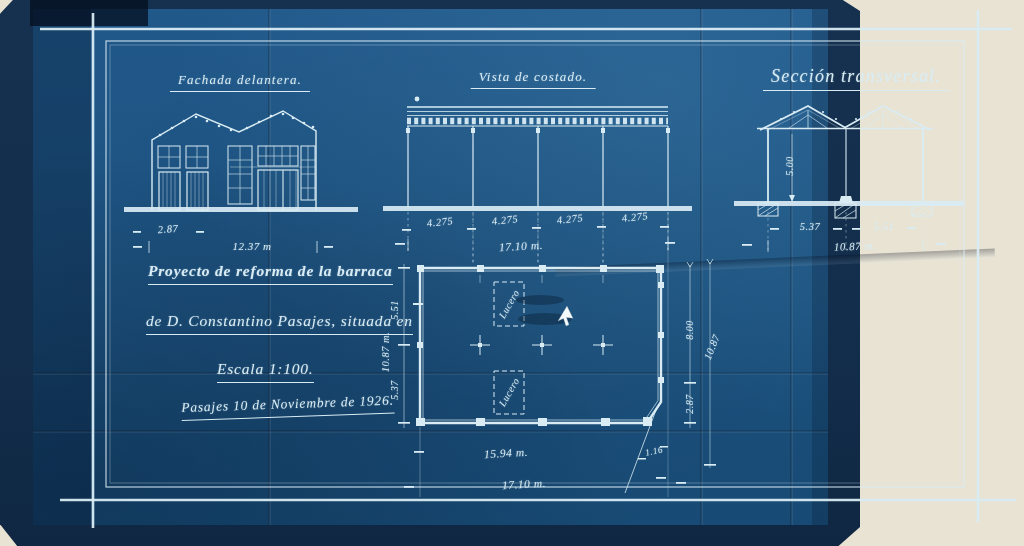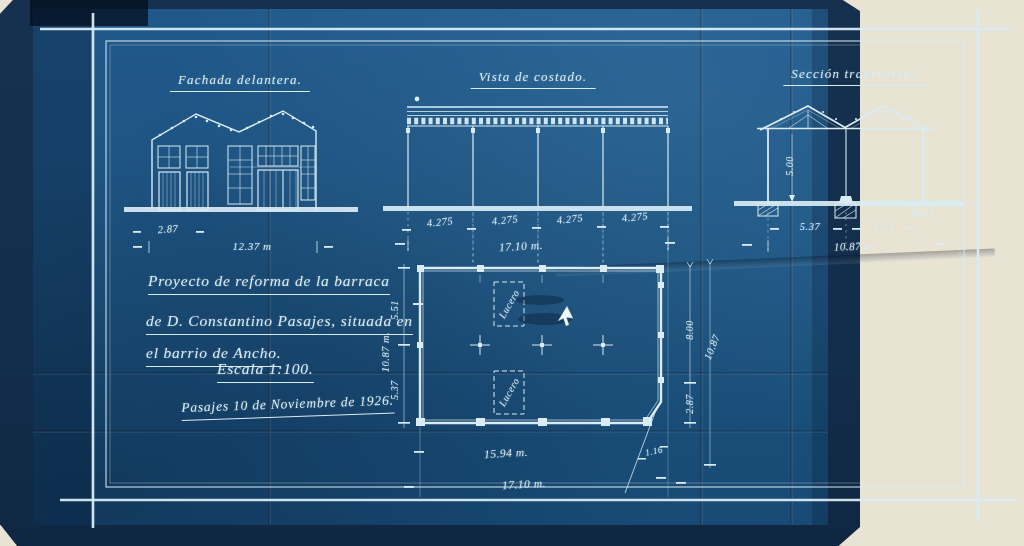--- a/index.html
+++ b/index.html
@@ -234,21 +234,21 @@
         <rect class="f" x="660" y="446" width="8" height="1.5"></rect>
       <ellipse class="smudge" cx="540" cy="300" rx="24" ry="5"></ellipse>
       <ellipse class="smudge" cx="545" cy="319" rx="27" ry="6"></ellipse>
     </g>
 
     <path class="cursor" d="M567,306 l-9,15 5.5,-2.5 2.5,7.5 3,-1.2 -2.5,-7.3 6.5,0.8 z"></path>
   </svg>
 
   <div class="hand vtitle" style="left:240px;top:72px;font-size:13px;">Fachada delantera.</div>
   <div class="hand vtitle" style="left:533px;top:69px;font-size:13px;text-align:right;">Vista de costado.</div>
-  <div class="hand vtitle" style="left:856px;top:66px;font-size:13px;">Sección transversal.</div>
+  <div class="hand vtitle" style="left:856px;top:66px;font-size:18px;">Sección transversal.</div>
 
   <div class="hand dim" style="left:168px;top:229px;font-size:10.5px;transform:translate(-50%,-50%) rotate(-4deg);">2.87</div>
   <div class="hand dim" style="left:252px;top:246px;font-size:11px;transform:translate(-50%,-50%);">12.37 m</div>
 
   <div class="hand dim" style="left:440px;top:222px;font-size:10.5px;transform:translate(-50%,-50%) rotate(-6deg);">4.275</div>
   <div class="hand dim" style="left:505px;top:220px;font-size:10.5px;transform:translate(-50%,-50%) rotate(-6deg);">4.275</div>
   <div class="hand dim" style="left:570px;top:219px;font-size:10.5px;transform:translate(-50%,-50%) rotate(-6deg);">4.275</div>
   <div class="hand dim" style="left:635px;top:217px;font-size:10.5px;transform:translate(-50%,-50%) rotate(-6deg);">4.275</div>
   <div class="hand dim" style="left:521px;top:246px;font-size:11.5px;transform:translate(-50%,-50%) rotate(-3deg);">17.10 m.</div>
 
@@ -265,19 +265,18 @@
   <div class="hand dim" style="left:394px;top:390px;font-size:10px;transform:translate(-50%,-50%) rotate(-90deg);">5.37</div>
 
   <div class="hand dim" style="left:689px;top:330px;font-size:10px;transform:translate(-50%,-50%) rotate(-90deg);">8.00</div>
   <div class="hand dim" style="left:712px;top:347px;font-size:10.5px;transform:translate(-50%,-50%) rotate(-68deg);">10.87</div>
   <div class="hand dim" style="left:689px;top:404px;font-size:10px;transform:translate(-50%,-50%) rotate(-90deg);">2.87</div>
 
   <div class="hand dim" style="left:506px;top:453px;font-size:11.5px;transform:translate(-50%,-50%) rotate(-3deg);">15.94 m.</div>
   <div class="hand dim" style="left:524px;top:484px;font-size:11.5px;transform:translate(-50%,-50%) rotate(-3deg);">17.10 m.</div>
   <div class="hand dim" style="left:654px;top:451px;font-size:9px;transform:translate(-50%,-50%) rotate(-12deg);">1.16</div>
 
-  <div class="hand tbline" style="left:148px;top:272px;font-size:15.5px;">Proyecto de reforma de la barraca</div>
+  <div class="hand tbline" style="left:148px;top:262px;font-size:15.5px;font-weight:bold;">Proyecto de reforma de la barraca</div>
   <div class="hand tbline" style="left:146px;top:312px;font-size:15.5px;">de D. Constantino Pasajes, situada en</div>
-  <div class="hand tbline" style="left:146px;top:344px;font-size:15.5px;">el barrio de Ancho.</div>
   <div class="hand tbline" style="left:217px;top:360px;font-size:15.5px;">Escala 1:100.</div>
   <div class="hand tbline" style="left:181px;top:400px;font-size:13.5px;transform:rotate(-2deg);transform-origin:left top;">Pasajes 10 de Noviembre de 1926.</div>
 
 </div>
 
 </body></html>

